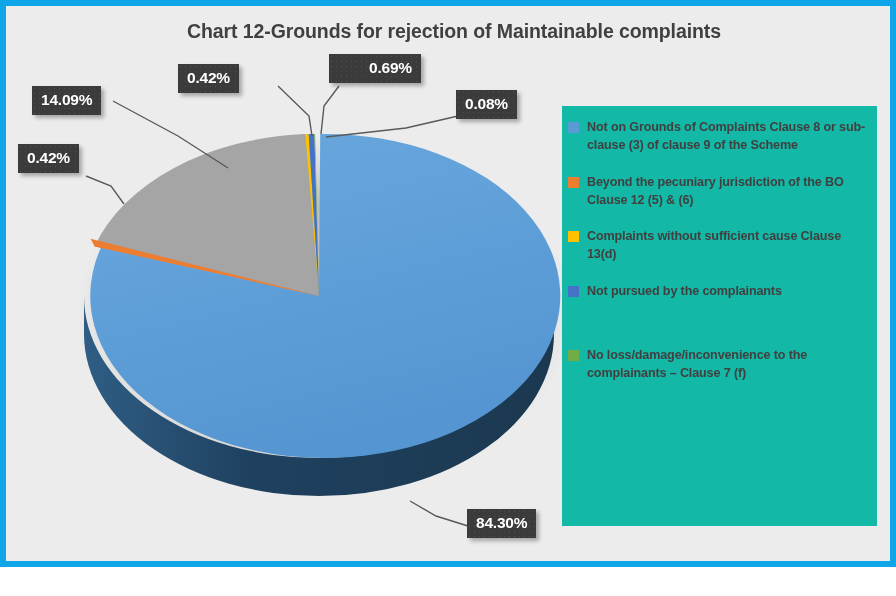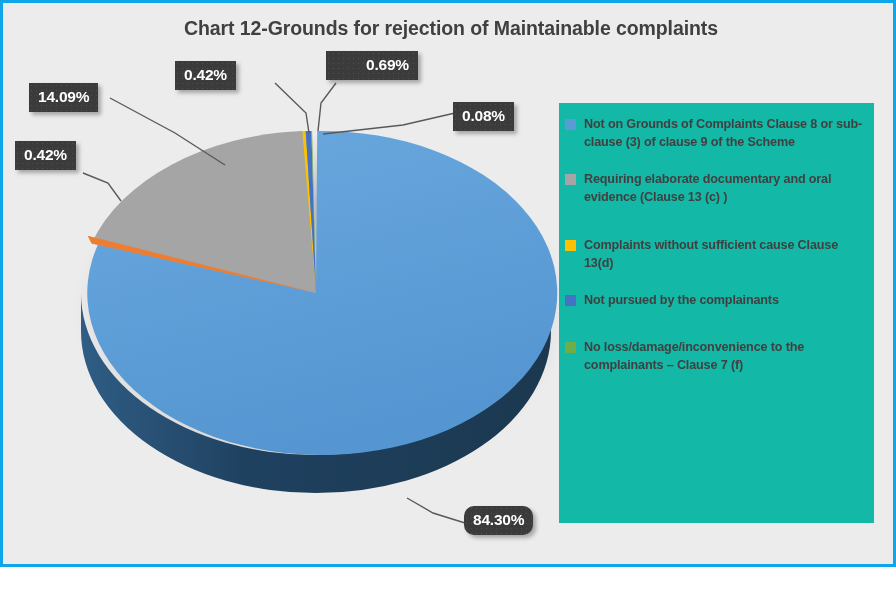--- a/index.html
+++ b/index.html
@@ -7,21 +7,21 @@
   body {
     width: 896px; height: 596px;
     font-family: "Liberation Sans", sans-serif;
     background: #ffffff;
     overflow: hidden;
   }
   #chart-frame {
     position: relative;
     width: 896px; height: 567px;
     background: #ececec;
-    border: 3px solid #0ea5e9;
+    border: 6px solid #0ea5e9;
   }
   
   #chart-title {
     position: absolute;
     top: 14px; left: 0; width: 896px;
     text-align: center;
     font-size: 19.5px;
     font-weight: bold;
     color: #404040;
     letter-spacing: -0.1px;
@@ -147,46 +147,46 @@
       <path d="M 462 520 L 430 510 L 404 495"></path>
     </g>
   </svg>
 
   <div class="callout" style="left:26px; top:80px;">14.09%</div>
 
   <div class="callout" style="left:172px; top:58px;">0.42%</div>
 
   <div class="callout" style="left:323px; top:48px;padding-left:40px;">0.69%</div>
 
-  <div class="callout" style="left:450px; top:99px;">0.08%</div>
+  <div class="callout" style="left:450px; top:84px;">0.08%</div>
 
   <div class="callout" style="left:12px; top:138px;">0.42%</div>
 
-  <div class="callout" style="left:461px; top:503px;border-radius:10px;">84.30%</div>
+  <div class="callout" style="left:461px; top:503px;">84.30%</div>
 
   <div id="legend-panel">
     <div id="legend-list">
 
       <div class="legend-item">
         <span class="legend-swatch" style="background:#5b9bd5"></span>
         <span class="legend-label">Not on Grounds of Complaints Clause 8 or sub-clause (3) of clause 9 of the Scheme</span>
       </div>
 
+      <div class="legend-item">
+        <span class="legend-swatch" style="background:#ed7d31"></span>
+        <span class="legend-label">Beyond the pecuniary jurisdiction of the BO Clause 12 (5) &amp; (6)</span>
+      </div>
 
-      <div class="legend-item" style="margin-bottom:30px">
-        <span class="legend-swatch" style="background:#a5a5a5"></span>
-        <span class="legend-label">Requiring elaborate documentary and oral evidence  (Clause 13 (c) )</span>
-      </div>
 
       <div class="legend-item" style="">
         <span class="legend-swatch" style="background:#ffc000"></span>
         <span class="legend-label">Complaints without sufficient cause Clause 13(d)</span>
       </div>
 
-      <div class="legend-item" style="margin-bottom:29px">
+      <div class="legend-item" style="margin-bottom:46px">
         <span class="legend-swatch" style="background:#4472c4"></span>
         <span class="legend-label">Not pursued by the complainants</span>
       </div>
 
       <div class="legend-item">
         <span class="legend-swatch" style="background:#70ad47"></span>
         <span class="legend-label">No loss/damage/inconvenience to the complainants – Clause 7 (f)</span>
       </div>
 
     </div>

